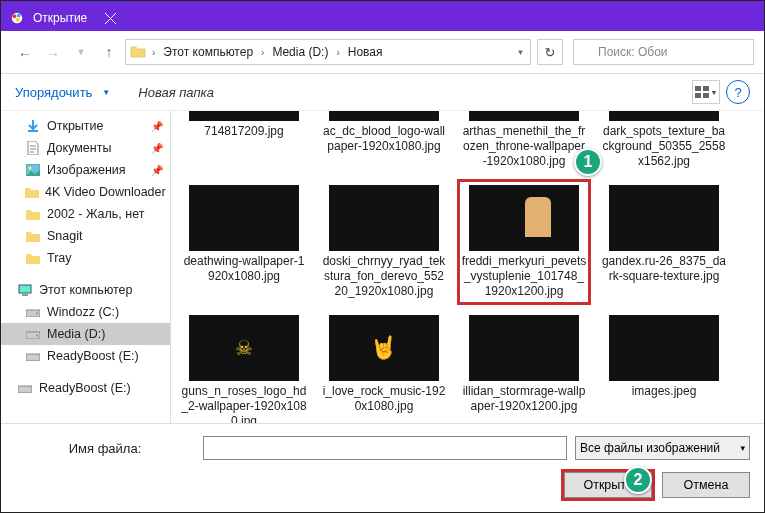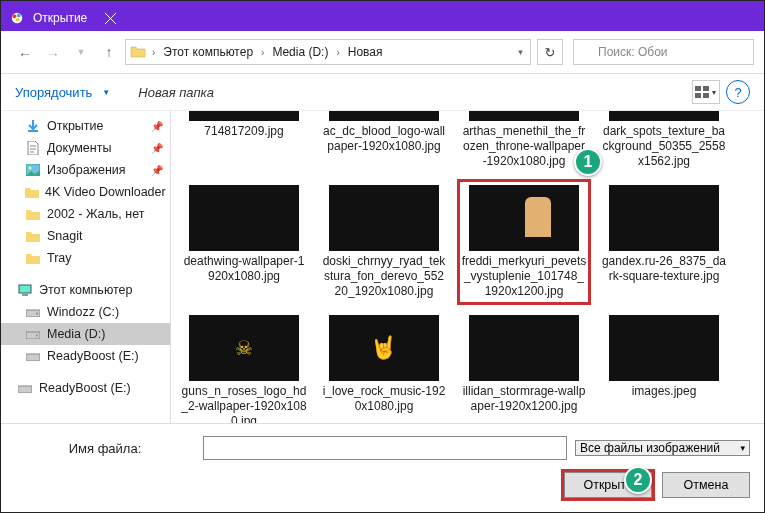--- a/index.html
+++ b/index.html
@@ -38,21 +38,21 @@
 .filegrid{display:flex;flex-wrap:wrap;gap:8px 10px;align-content:flex-start;}
 .fileitem{width:130px;display:flex;flex-direction:column;align-items:center;text-align:center;font-size:12px;color:#222;padding:4px 2px;}
 .fileitem .thumb{width:110px;height:66px;background:#111;margin-bottom:3px;display:flex;align-items:center;justify-content:center;overflow:hidden;}
 .fileitem .label{line-height:1.25;max-height:4.9em;overflow:hidden;word-break:break-all;}
 .fileitem.toprow{margin-top:-60px;}
 .fileitem.selected{outline:3px solid #c93032;outline-offset:-1px;}
 .bottom{border-top:1px solid #ddd;padding:12px 14px 14px 14px;}
 .row1{display:flex;align-items:center;gap:8px;margin-bottom:12px;}
 .row1 .flabel{font-size:13px;color:#222;width:180px;text-align:center;}
 .row1 .finput{flex:1;height:24px;border:1px solid #888;padding:0 4px;font-size:12px;}
-.row1 .ftype{width:175px;height:16px;border:1px solid #888;font-size:12px;padding:0 4px;background:#efefef;display:flex;align-items:center;justify-content:space-between;}
+.row1 .ftype{width:175px;height:24px;border:1px solid #888;font-size:12px;padding:0 4px;background:#efefef;display:flex;align-items:center;justify-content:space-between;}
 .row2{display:flex;justify-content:flex-end;gap:10px;}
 .btn{width:88px;height:26px;border:1px solid #888;background:#e1e1e1;font-size:12.5px;display:flex;align-items:center;justify-content:center;}
 .btn.primary{outline:3px solid #c93032;outline-offset:0px;}
 .annot{position:absolute;width:28px;height:28px;border-radius:50%;background:#1ba77e;color:#fff;font-weight:700;font-size:16px;display:flex;align-items:center;justify-content:center;border:2px solid #fff;box-shadow:0 1px 3px rgba(0,0,0,0.4);}
 .sidebar::-webkit-scrollbar,.filearea::-webkit-scrollbar{width:16px;}
 .sidebar::-webkit-scrollbar-thumb,.filearea::-webkit-scrollbar-thumb{background:#c1c1c1;}
 .sidebar::-webkit-scrollbar-track,.filearea::-webkit-scrollbar-track{background:#f0f0f0;}
 
 
 .th-red{background:radial-gradient(circle at 40% 40%,#300 0%,#000 70%);}

